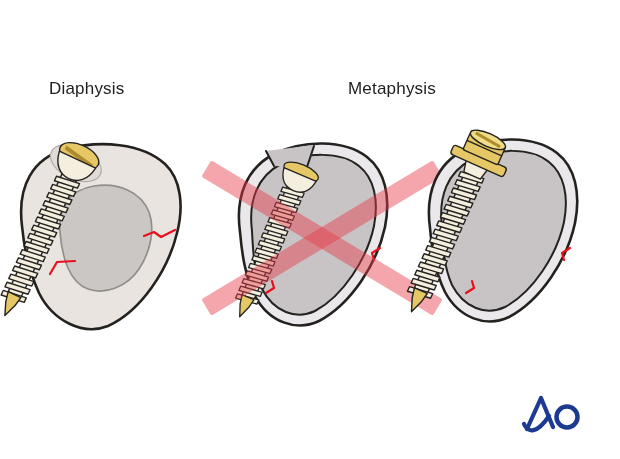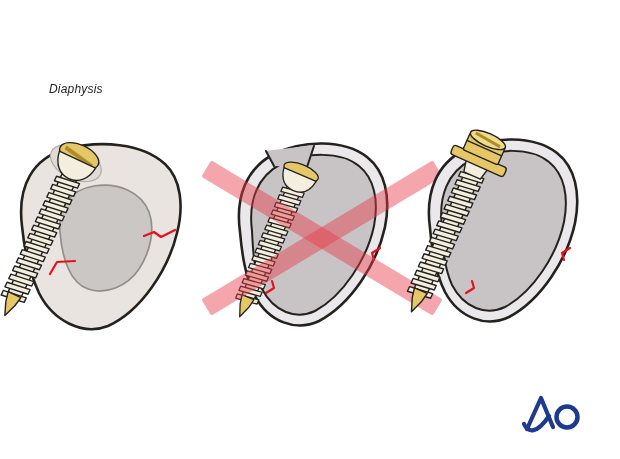--- a/index.html
+++ b/index.html
@@ -9,22 +9,22 @@
     --c-gold_light:#eedc86; --c-gold_dark:#ae8c2c; --c-fracture:#e8101c;
     --c-cross:#e63946; --c-ao:#1c3a8f;
   }
   html,body{margin:0;padding:0;}
   .stage{
     position:relative; width:620px; height:459px; overflow:hidden;
     background:var(--c-bg); font-family:"Liberation Sans", sans-serif;
   }
   .stage svg{position:absolute; left:0; top:0;}
   .panel-label{
-    position:absolute; top:79px; font-size:12px; line-height:20px;
-    color:var(--c-label); letter-spacing:.2px; white-space:nowrap;font-style:italic;
+    position:absolute; top:79px; font-size:17px; line-height:20px;
+    color:var(--c-label); letter-spacing:.2px; white-space:nowrap;
   }
   .label-diaphysis{left:49px;}
   .label-metaphysis{left:348px;}
   
   .s-outline{stroke:var(--c-outline); stroke-width:2.6; stroke-linejoin:round; stroke-linecap:round;}
   .s-outline2{stroke:var(--c-outline); stroke-width:2; stroke-linejoin:round;}
   .s-thin2{stroke:var(--c-outline); stroke-width:1.4; stroke-linejoin:round;}
   .l-medulla{stroke:var(--c-innerline); stroke-width:1.7;}
   .f-cortex{fill:var(--c-cortex);}
   .f-medulla{fill:var(--c-medulla);}
@@ -39,20 +39,21 @@
   .cut-edge{stroke:var(--c-outline); stroke-width:2; fill:none; stroke-linecap:round;}
   .xbar{fill:var(--c-cross); fill-opacity:.45;}
   .ao-stroke{stroke:var(--c-ao); fill:none; stroke-linecap:round; stroke-linejoin:round;}
 </style>
 </head>
 <body>
 
 <div class="stage">
 
   <div class="panel-label label-diaphysis">Diaphysis</div>
+  <div class="panel-label label-metaphysis">Metaphysis</div>
 
   <svg width="620" height="459" viewBox="0 0 620 459">
     <defs>
       <path id="thread" class="f-cream s-thin2" d="M-12,3 L12,0 L12,5 L-12,8 Z"></path>
       <g id="screw-shaft">
         <polygon class="f-cream s-thin2" points="-8,0 8,0 7,130 -7,130"></polygon>
         <use href="#thread" y="2"></use>
           <use href="#thread" y="11"></use>
           <use href="#thread" y="20"></use>
         <use href="#thread" y="29"></use>

